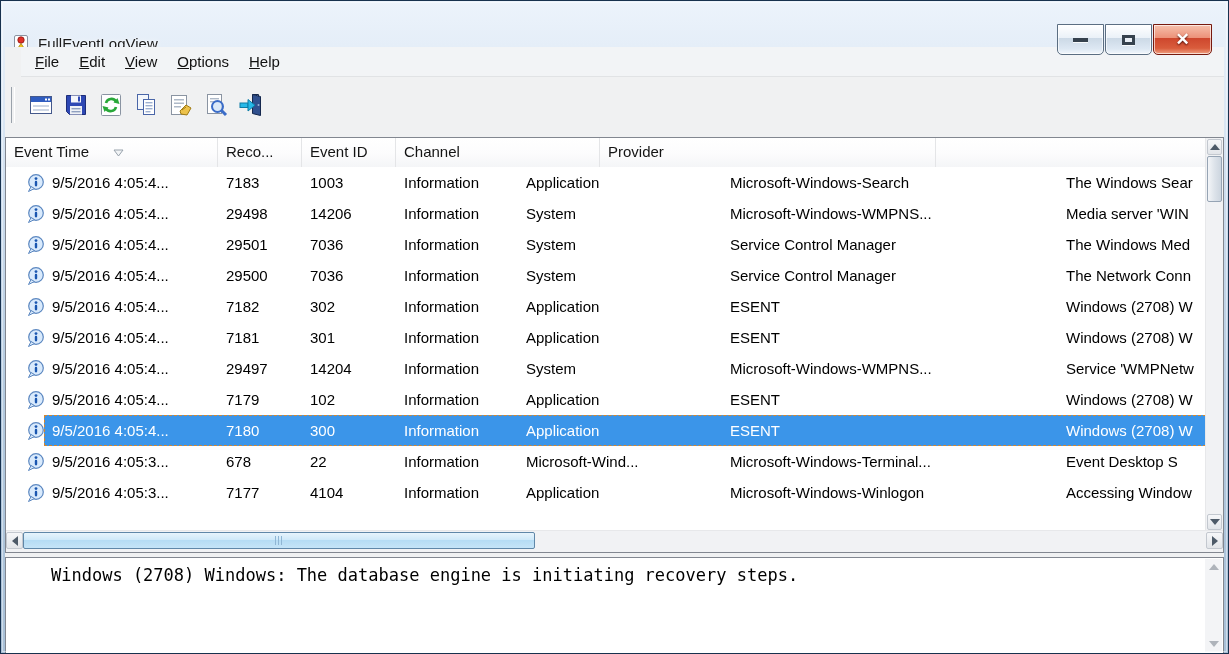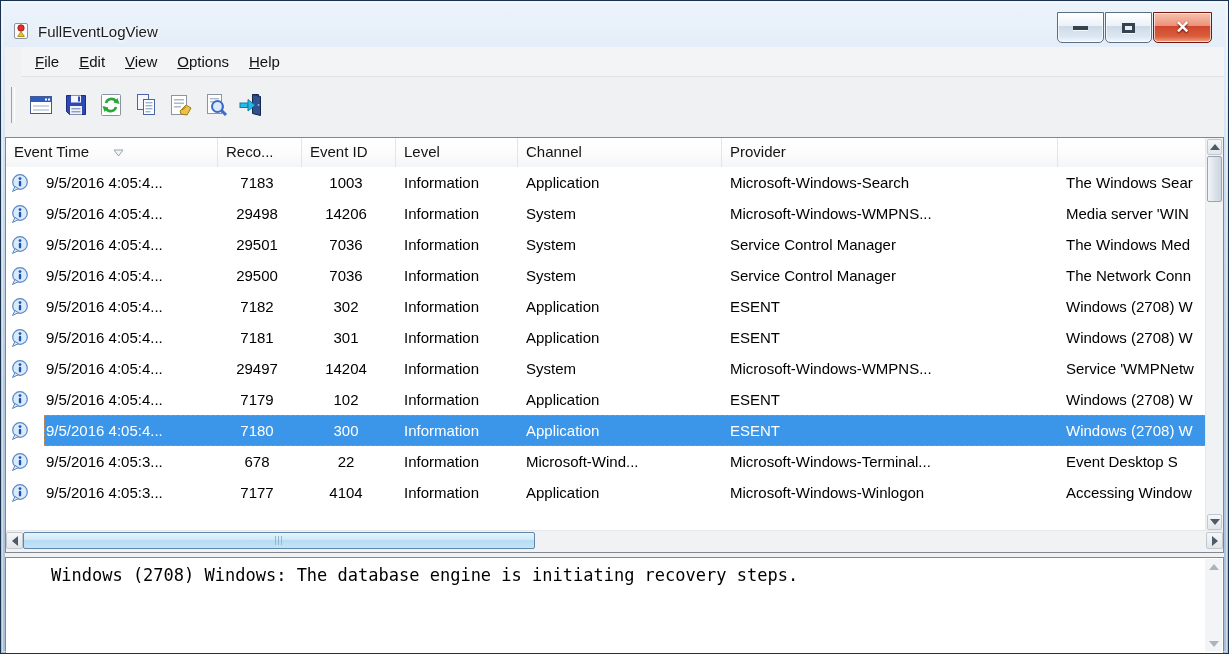--- a/index.html
+++ b/index.html
@@ -1,21 +1,21 @@
 <!DOCTYPE html>
 <html><head>
 <meta charset="utf-8">
 <style>
   html,body{margin:0;padding:0;background:#888;font-family:"Liberation Sans",sans-serif;}
   .window{position:relative;width:1229px;height:654px;box-sizing:border-box;
     background:linear-gradient(180deg,#ecf3fb 0%,#cdddee 30%,#b4cadf 60%,#a8c0d7 100%);
     border:1px solid #17314e;overflow:hidden;}
   .window::after{content:'';position:absolute;inset:1px;border:1px solid rgba(255,255,255,.45);pointer-events:none;}
   
-  .titlebar{position:absolute;top:0;left:0;right:0;height:46px;}
+  .titlebar{position:absolute;top:12px;left:0;right:0;height:46px;}
   .title-group{position:absolute;left:11px;top:21px;display:flex;align-items:center;gap:8px;}
   .title-text{font-size:15px;color:#1b1b1b;text-shadow:0 0 6px #fff,0 0 2px #fff;}
   .caption-buttons{position:absolute;top:11px;right:16px;display:flex;gap:1px;z-index:5;}
   .cap-btn{width:47px;height:31px;box-sizing:border-box;border:1px solid #5b6e82;border-radius:0 0 5px 5px;
     background:linear-gradient(#ffffff 0%,#eaf1f8 45%,#ccd9e6 46%,#dde8f3 82%,#f2f7fc 100%);
     box-shadow:inset 0 0 0 1px rgba(255,255,255,.65);display:flex;align-items:center;justify-content:center;}
   .cap-btn.close{width:59px;border-color:#77190e;
     background:linear-gradient(#f6c0ac 0%,#ec9279 44%,#ce472d 46%,#d95c3c 80%,#f0a183 100%);}
   .glyph-min{width:15px;height:4px;background:#36424e;box-shadow:0 1px 0 rgba(255,255,255,.8);}
   .glyph-max{width:13px;height:10px;box-sizing:border-box;border:3px solid #36424e;background:#e8eef5;
@@ -40,22 +40,22 @@
   .lv-header{position:absolute;top:0;left:0;right:17px;height:29px;display:flex;
     background:linear-gradient(#ffffff,#fcfcfd 55%,#f4f5f7);border-bottom:1px solid #dfe0e2;
     font-size:15px;color:#141414;}
   .hcell{box-sizing:border-box;padding:5px 8px 0;border-right:1px solid #e4e5e7;white-space:nowrap;overflow:hidden;}
   .sort-glyph{display:inline-block;margin-left:24px;}
   .c0{width:212px;} .c1{width:84px;} .c2{width:94px;} .c3{width:122px;} .c4{width:204px;} .c5{width:336px;}
   .c6{flex:1;border-right:none;}
   .lv-body{position:absolute;top:29px;left:0;right:17px;bottom:21px;overflow:hidden;background:#fff;}
   .row{position:relative;height:31px;display:flex;font-size:15px;color:#000;}
   .cell{box-sizing:border-box;padding:7px 8px 0;white-space:nowrap;overflow:hidden;}
-  .cell.c0{padding-left:4px;display:flex;align-items:center;gap:16px;padding-top:0;}
-  .cell.num{text-align:center;padding-right:14px;}
+  .cell.c0{padding-left:20px;display:flex;align-items:center;gap:6px;padding-top:0;}
+  .cell.num{text-align:left;padding-right:14px;}
   .row.selected{color:#fff;background:linear-gradient(to right,#ffffff 0,#ffffff 38px,#3b95e9 38px,#3b95e9 100%);}
   .row.selected .focus-rect{position:absolute;left:38px;right:0;top:0;bottom:0;
     border:1px dashed #d8872d;box-sizing:border-box;pointer-events:none;}
   
   .lv-vscroll{position:absolute;top:0;right:0;width:17px;bottom:21px;background:#f1f2f4;border-left:1px solid #e7e8ea;}
   .sb-btn{position:absolute;left:1px;right:1px;height:16px;display:flex;align-items:center;justify-content:center;
     background:linear-gradient(#f6f7f9,#e2e5e9);border:1px solid #c3c8cf;box-sizing:border-box;border-radius:2px;}
   .tri-up{width:0;height:0;border-left:5px solid transparent;border-right:5px solid transparent;border-bottom:6px solid #4d5a68;}
   .tri-down{width:0;height:0;border-left:5px solid transparent;border-right:5px solid transparent;border-top:6px solid #4d5a68;}
   .tri-left{width:0;height:0;border-top:5px solid transparent;border-bottom:5px solid transparent;border-right:6px solid #4d5a68;}
@@ -191,21 +191,20 @@
 
   <div class="listview">
     <div class="lv-header">
       <div class="hcell c0">
         <span>Event Time</span><span class="sort-glyph"><svg width="11" height="8" viewBox="0 0 11 8">
               <polygon points="1,1 10,1 5.5,7" fill="#f2f4f6" stroke="#98a2ac"></polygon>
             </svg></span>
       </div>
       <div class="hcell c1">Reco...</div>
       <div class="hcell c2">Event ID</div>
-      <div class="hcell c3">Level</div>
       <div class="hcell c4">Channel</div>
       <div class="hcell c5">Provider</div>
     </div>
 
     <div class="lv-body">
         <div class="row">
           <span class="cell c0">
             <svg width="20" height="20" viewBox="0 0 20 20" style="flex:0 0 auto;">
               <circle cx="10" cy="9" r="7.3" fill="#d9eafc" stroke="#5b87c0" stroke-width="1.2"></circle>
               <path d="M5 13.5 L2.5 18.5 L8.5 15.5 Z" fill="#d9eafc" stroke="#5b87c0" stroke-width="1"></path>

